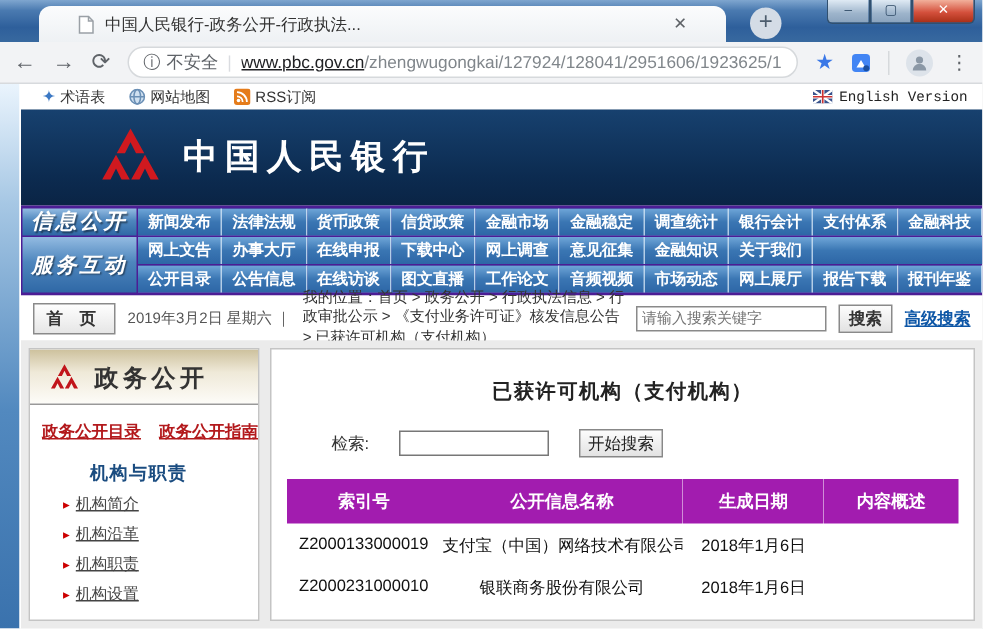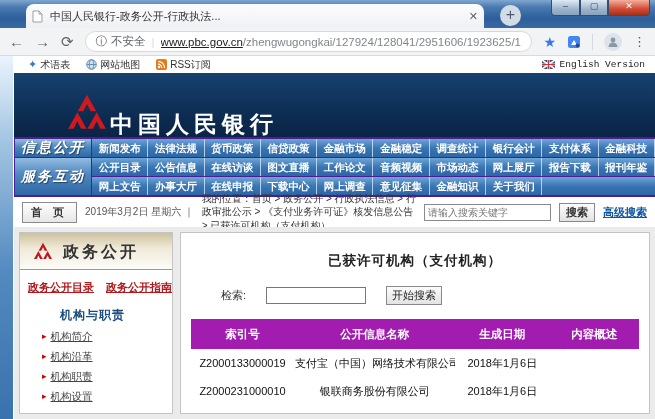--- a/index.html
+++ b/index.html
@@ -7,21 +7,21 @@
   a{text-decoration:underline;cursor:pointer;}
   #window{width:655px;height:419px;position:relative;overflow:hidden;}
 
   
   .titlebar{height:28px;background:linear-gradient(180deg,#7fa6cf 0%,#4a7ab0 25%,#2e5f9b 65%,#38699f 100%);position:relative;}
   .win-controls{position:absolute;top:0;right:5px;display:flex;z-index:5;}
   .wc{height:15px;border:1px solid #31506f;border-top:none;font-size:9px;line-height:13px;text-align:center;box-sizing:content-box;}
   .wc-min{width:27px;border-radius:0 0 0 4px;background:linear-gradient(#dfeaf4,#9db4cb 60%,#8aa3bd);color:#2f4a66;}
   .wc-max{width:26px;background:linear-gradient(#dfeaf4,#9db4cb 60%,#8aa3bd);color:#2f4a66;}
   .wc-close{width:40px;border-radius:0 0 4px 0;background:linear-gradient(#f2b09b,#d4503c 55%,#a92f17);color:#fff;font-weight:bold;}
-  .tab{position:absolute;left:26px;top:4px;width:458px;height:24px;background:linear-gradient(#fbfcfd,#eef1f4);border-radius:8px 8px 0 0;display:flex;align-items:center;padding:0 6px;gap:7px;box-sizing:border-box;font-size:11px;color:#333;}
+  .tab{position:absolute;left:26px;top:4px;width:458px;height:24px;background:linear-gradient(#fbfcfd,#eef1f4);border-radius:8px 8px 0 0;display:flex;align-items:center;padding:0 26px;gap:7px;box-sizing:border-box;font-size:11px;color:#333;}
   .tab-title{flex:1;overflow:hidden;white-space:nowrap;}
   .tab-close{color:#5f6368;font-size:11px;line-height:11px;}
   .newtab{position:absolute;left:500px;top:5px;width:21px;height:21px;border-radius:50%;background:#d4dce6;color:#4d5d6e;text-align:center;line-height:20px;font-size:16px;}
 
   
   .toolbar{height:28px;background:#f2f3f5;display:flex;align-items:center;padding:0 9px;gap:11px;border-bottom:1px solid #d7dadd;box-sizing:border-box;}
   .tb-icon{color:#5f6368;font-size:15px;line-height:15px;}
   .urlbar{flex:1;height:21px;background:#fff;border:1px solid #d6d9dc;border-radius:11px;display:flex;align-items:center;padding:0 10px;gap:6px;font-size:11.5px;color:#202124;box-sizing:border-box;overflow:hidden;}
   .sec-info{color:#5f6368;white-space:nowrap;display:flex;align-items:center;gap:4px;}
   .url-sep{color:#dadce0;}
@@ -34,21 +34,21 @@
 
   
   .page{display:flex;height:363px;}
   .wborder{width:13px;background:linear-gradient(180deg,#eaf4fd,#a6c7e4 22%,#5289bf 60%,#3a72ad);border-right:1px solid #fff;flex:none;}
   .pagebody{flex:1;display:flex;flex-direction:column;overflow:hidden;background:#ebebeb;min-width:0;}
 
   .utilbar{height:17px;background:#fff;display:flex;align-items:center;font-size:10px;color:#333;padding:0 10px 0 14px;gap:16px;flex:none;}
   .util-item{display:flex;align-items:center;gap:3px;color:#333;text-decoration:none;}
   .util-right{margin-left:auto;display:flex;align-items:center;gap:4px;color:#222;text-decoration:none;font-family:"Liberation Mono","DejaVu Sans Mono",monospace;font-size:9.5px;}
 
-  .siteheader{height:64px;background:linear-gradient(180deg,#17416f,#0c2b50 70%,#0a2445);display:flex;align-items:flex-end;padding-left:50px;gap:0;flex:none;}
+  .siteheader{height:64px;background:linear-gradient(180deg,#17416f,#0c2b50 70%,#0a2445);display:flex;align-items:center;padding-left:50px;gap:12px;flex:none;}
   .logo-cn{font-family:"Liberation Serif","DejaVu Serif",serif;font-weight:bold;font-size:23px;color:#fff;letter-spacing:5px;line-height:1.1;}
   .logo-en{font-size:8.5px;color:#e9eff6;letter-spacing:1.2px;font-weight:bold;}
 
   .mainnav{background:#4c1d95;padding:2px 0 1px 1px;flex:none;}
   .nav-group{display:flex;margin-bottom:1px;}
   .nav-label{width:76px;flex:none;background:linear-gradient(180deg,#93bbe2,#4e86bd 45%,#2f68a6);color:#fff;font-style:italic;font-weight:bold;font-size:14px;display:flex;align-items:center;justify-content:center;letter-spacing:2px;text-shadow:1px 1px 1px rgba(0,0,0,.45);margin-right:1px;}
   .nav-rows{flex:1;min-width:0;}
   .nav-row{display:flex;height:18px;}
   .nav-row + .nav-row{margin-top:1px;}
   .nav-cell{width:10%;box-sizing:border-box;text-align:center;line-height:18px;font-size:10.5px;font-weight:bold;color:#fff;background:linear-gradient(180deg,#6fa6d8,#3a76b3 50%,#2d66a6);border-right:1px solid rgba(222,236,249,.75);text-decoration:none;overflow:hidden;white-space:nowrap;}
@@ -197,41 +197,41 @@
                 <a class="nav-cell">银行会计</a>
                 <a class="nav-cell">支付体系</a>
                 <a class="nav-cell">金融科技</a>
               </div>
             </div>
           </div>
           <div class="nav-group">
             <div class="nav-label">服务互动</div>
             <div class="nav-rows">
               <div class="nav-row">
+                <a class="nav-cell">网上文告</a>
+                <a class="nav-cell">办事大厅</a>
+                <a class="nav-cell">在线申报</a>
+                <a class="nav-cell">下载中心</a>
+                <a class="nav-cell">网上调查</a>
+                <a class="nav-cell">意见征集</a>
+                <a class="nav-cell">金融知识</a>
+                <a class="nav-cell">关于我们</a>
+                <div class="nav-cell nav-filler" style="width: 20%;"></div>
+              </div>
+              <div class="nav-row">
                 <a class="nav-cell">公开目录</a>
                 <a class="nav-cell">公告信息</a>
                 <a class="nav-cell">在线访谈</a>
                 <a class="nav-cell">图文直播</a>
                 <a class="nav-cell">工作论文</a>
                 <a class="nav-cell">音频视频</a>
                 <a class="nav-cell">市场动态</a>
                 <a class="nav-cell">网上展厅</a>
                 <a class="nav-cell">报告下载</a>
                 <a class="nav-cell">报刊年鉴</a>
-              </div>
-              <div class="nav-row">
-                <a class="nav-cell">网上文告</a>
-                <a class="nav-cell">办事大厅</a>
-                <a class="nav-cell">在线申报</a>
-                <a class="nav-cell">下载中心</a>
-                <a class="nav-cell">网上调查</a>
-                <a class="nav-cell">意见征集</a>
-                <a class="nav-cell">金融知识</a>
-                <a class="nav-cell">关于我们</a>
-                <div class="nav-cell nav-filler" style="width: 20%;"></div>
               </div>
             </div>
           </div>
         </div>
 
       <div class="crumbbar">
         <span class="home-btn">首 页</span>
         <span class="crumb-date">2019年3月2日 星期六 ｜</span>
         <span class="crumb-loc">我的位置：首页 &gt; 政务公开 &gt; 行政执法信息 &gt; 行政审批公示 &gt; 《支付业务许可证》核发信息公告 &gt; 已获许可机构（支付机构）</span>
         <input class="crumb-search-input" placeholder="请输入搜索关键字" style="">

